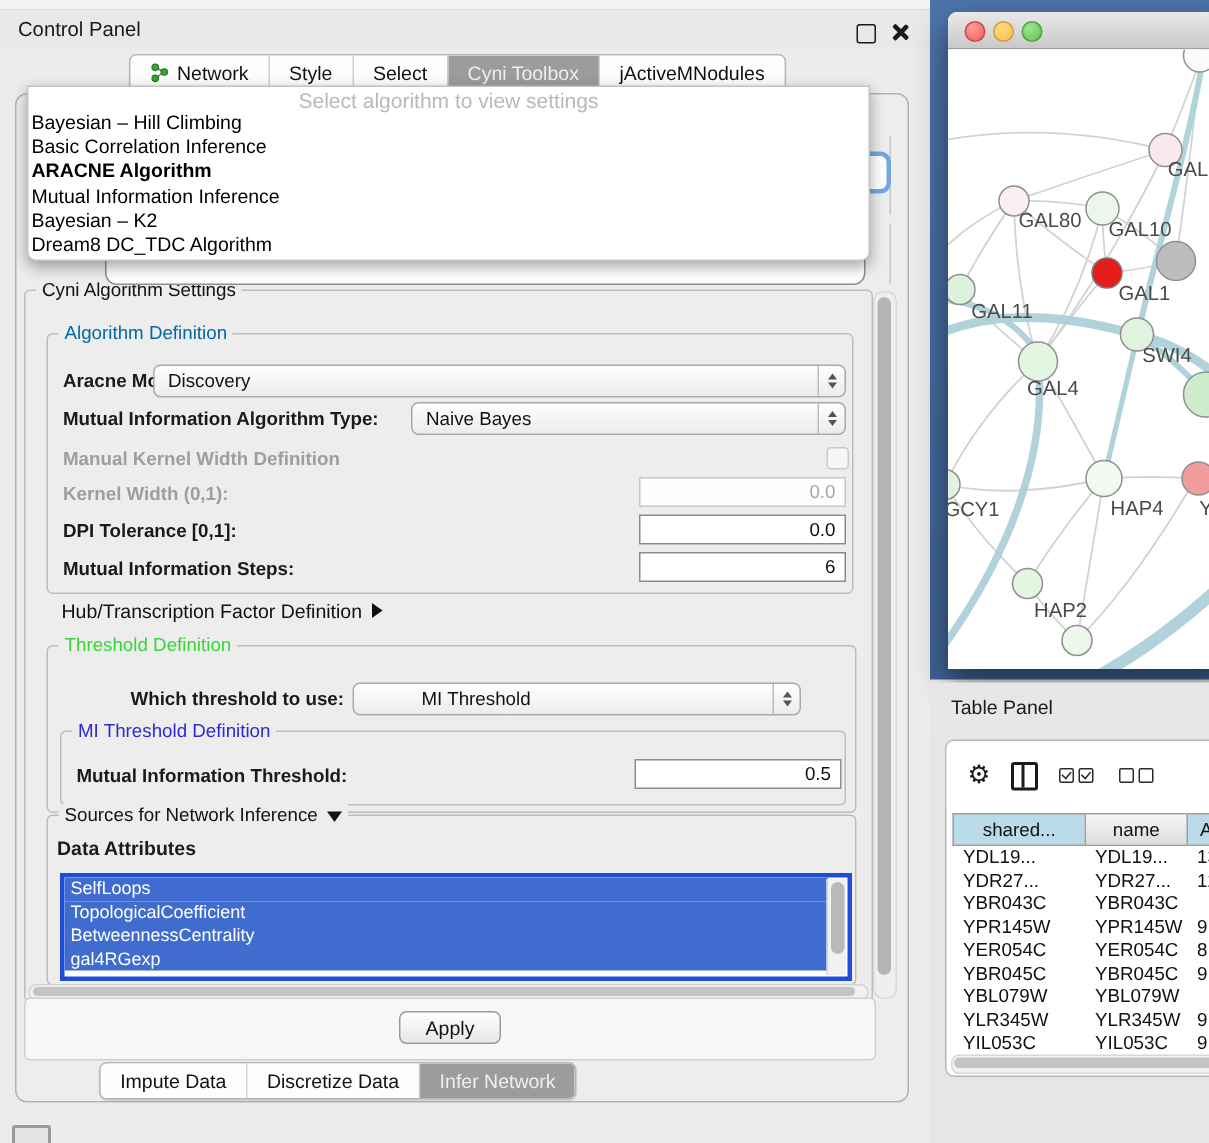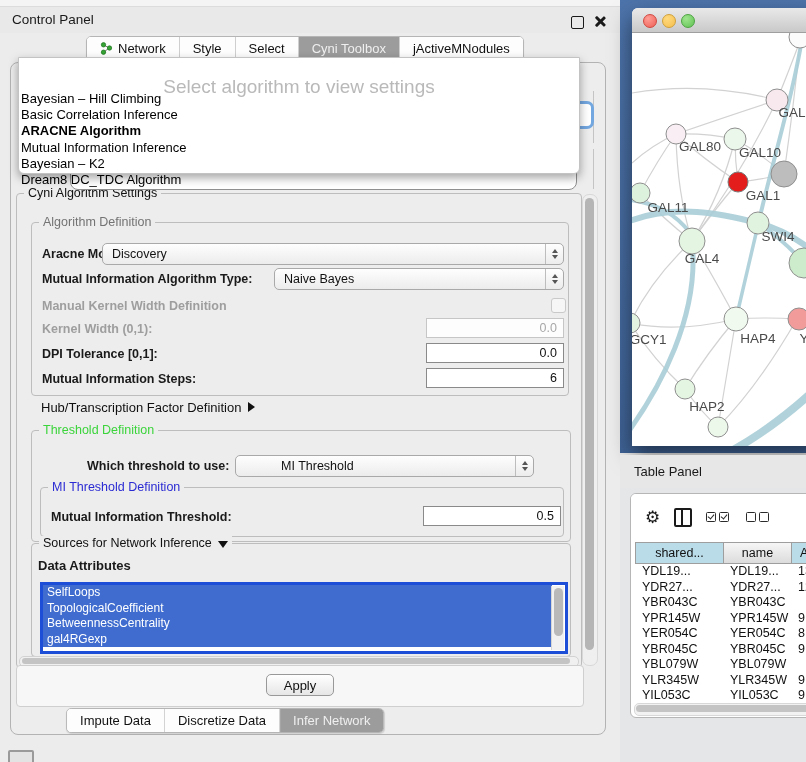--- a/index.html
+++ b/index.html
@@ -22,21 +22,21 @@
   .tab.selected{background:#9c9c9c;color:#efefef;}
   .tab .mini-icon{margin-right:5px;display:inline-flex;}
   
   #cp-panel{position:absolute;left:10px;top:62px;width:594px;height:671px;background:#ededed;border:1px solid #b3b3b3;border-radius:8px;}
   
   .frag-vline{position:absolute;width:1px;background:#c4c4c4;}
   #frag-ring{position:absolute;left:562px;top:101px;width:26px;height:22px;border:3px solid #72a7e0;border-radius:7px;background:#fff;z-index:5;}
   #frag-combo-sliver{position:absolute;left:70px;top:150px;width:505px;height:38px;background:#fff;border:1px solid #8f8f8f;border-radius:8px;z-index:4;}
   
   #algo-dropdown{position:absolute;left:18px;top:57px;width:560px;height:115px;background:#fff;border:1px solid #c3c3c3;border-radius:0 0 6px 6px;box-shadow:0 4px 10px rgba(0,0,0,.35);z-index:50;}
-  #dd-placeholder{height:15px;text-align:center;color:#b9b9b9;font-size:19px;padding-top:18px;}
+  #dd-placeholder{height:15px;text-align:center;color:#b9b9b9;font-size:14px;padding-top:1px;}
   .dd-item{font-size:13px;line-height:16.2px;padding-left:2px;cursor:pointer;color:#000;}
   .dd-item.bold{font-weight:bold;}
   
   .grp{position:absolute;border:1px solid #bdbdbd;border-radius:4px;}
   .grp-legend{position:absolute;top:-8px;left:7px;background:#ededed;padding:0 4px;font-size:12.5px;line-height:14px;white-space:nowrap;}
   .lbl{position:absolute;font-size:12.5px;font-weight:bold;color:#1a1a1a;white-space:nowrap;}
   .lbl.dis{color:#9e9e9e;}
   .combo{position:absolute;display:flex;align-items:center;height:22px;background:linear-gradient(#fefefe,#ececec);border:1px solid #a9a9a9;border-radius:5px;cursor:pointer;box-sizing:border-box;}
   .combo .val{flex:1;padding-left:9px;font-size:12.5px;color:#111;}
   .stepper{width:17px;align-self:stretch;border-left:1px solid #bdbdbd;display:flex;flex-direction:column;align-items:center;justify-content:center;gap:2px;}
@@ -137,21 +137,21 @@
 
   <div id="cp-panel">
 
     <div class="frag-vline" style="left:582px;top:28px;height:52px;"></div>
     <div class="frag-vline" style="left:582px;top:86px;height:40px;"></div>
 
     <div class="grp" style="left:5px;top:130px;width:564px;height:473px;">
       <span class="grp-legend">Cyni Algorithm Settings</span>
 
       <div class="grp" style="left:14px;top:28px;width:536px;height:172px;">
-        <span class="grp-legend" style="color:#737373;">Algorithm Definition</span>
+        <span class="grp-legend" style="color:#0369a1;">Algorithm Definition</span>
 
         <span class="lbl" style="left:10px;top:24px;">Aracne Mode:</span>
         <div class="combo" style="left:70px;top:20px;width:462px;">
           <span class="val">Discovery</span>
           <span class="stepper">
               <span class="tri-up"></span>
               <span class="tri-dn"></span>
             </span>
         </div>
 

